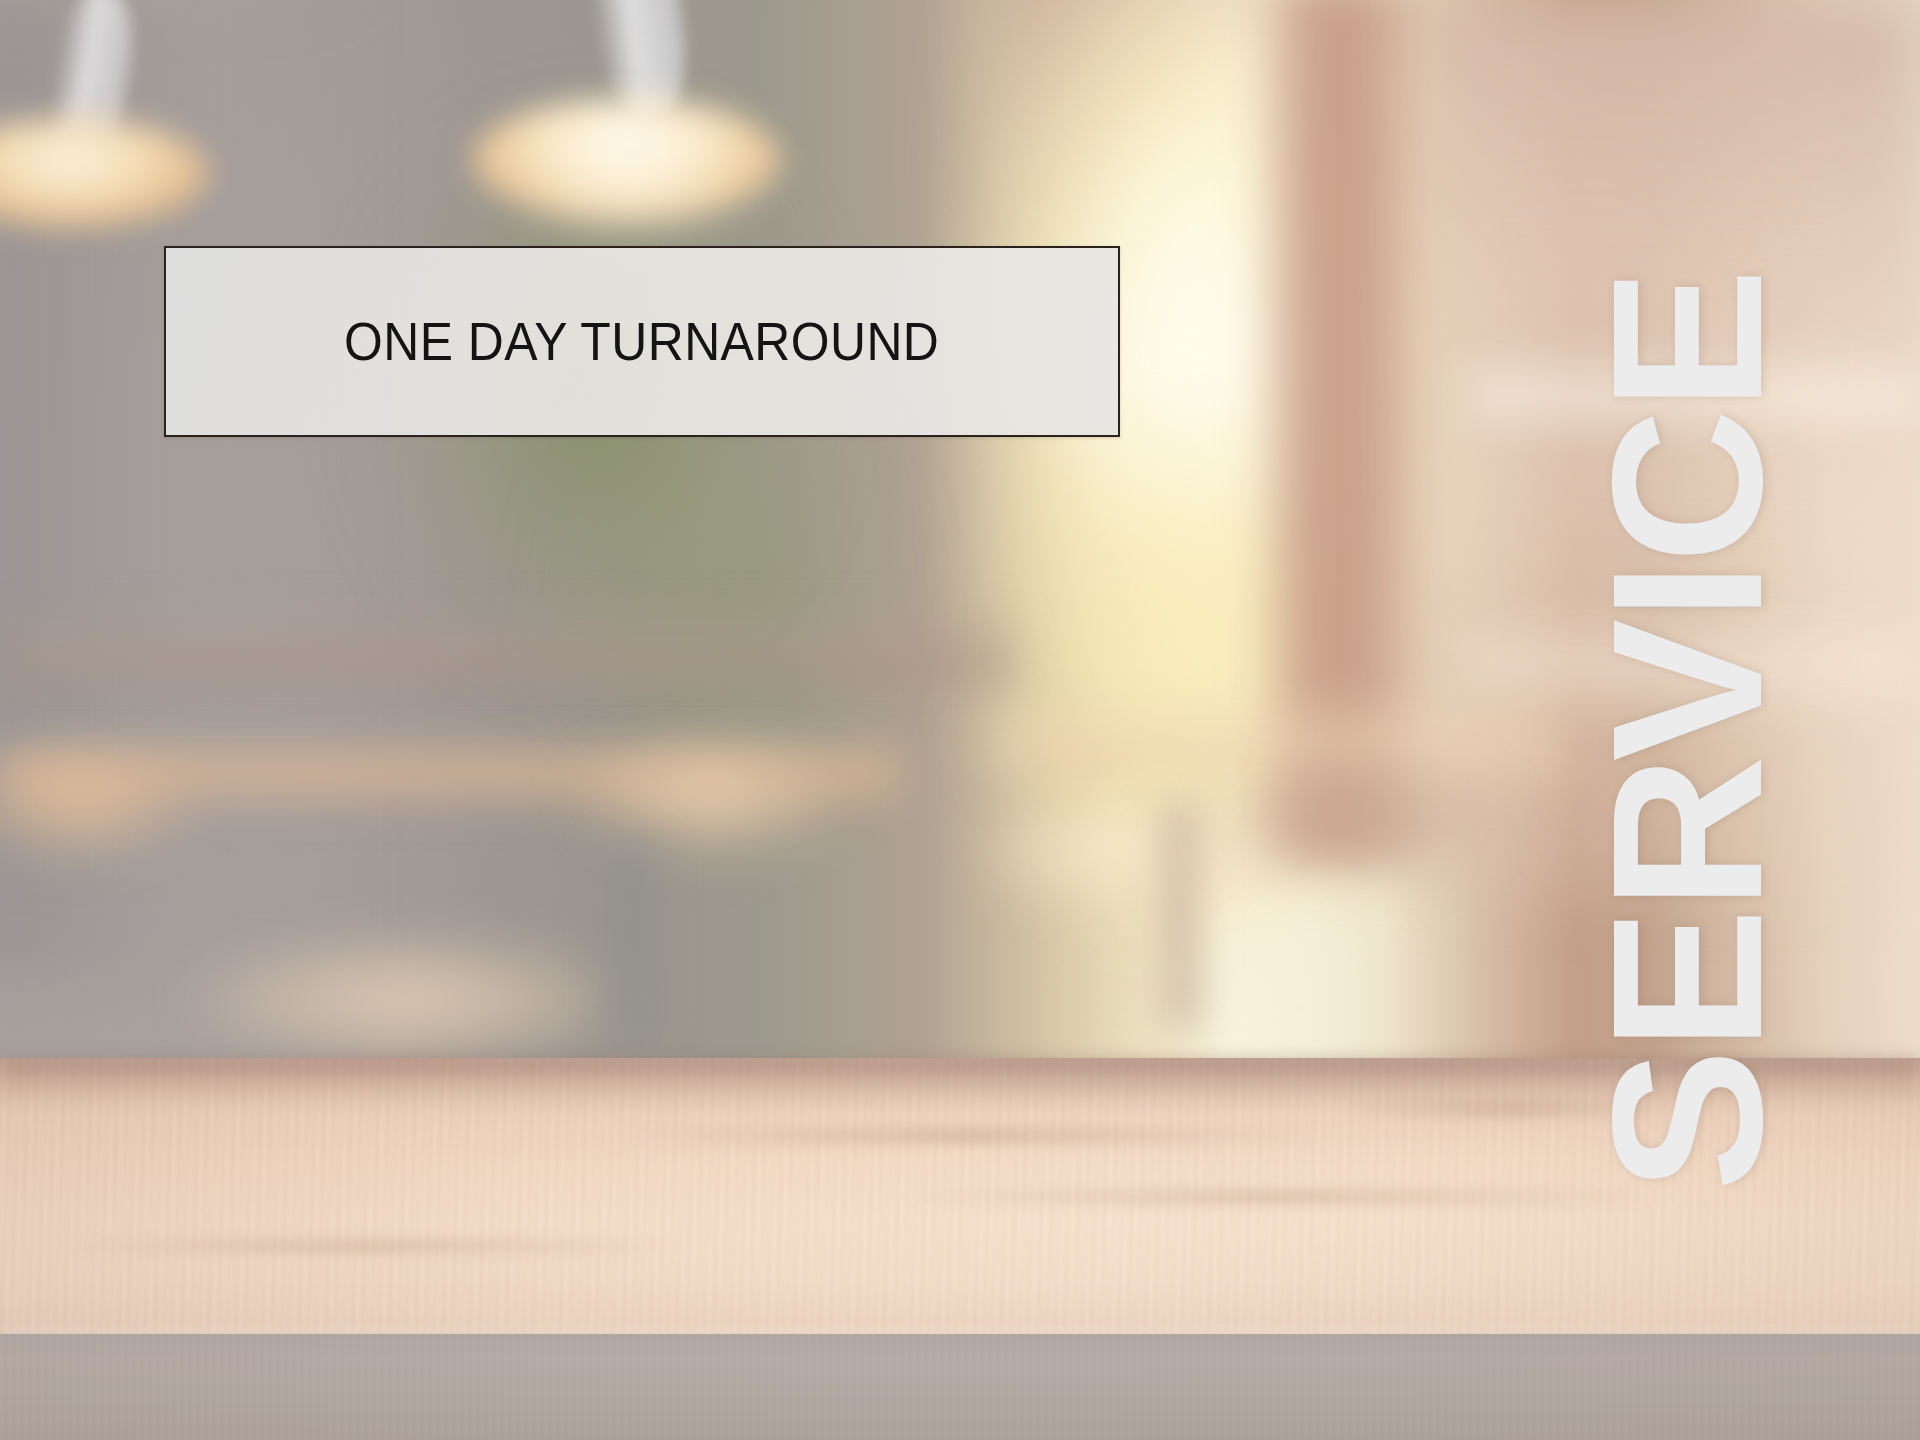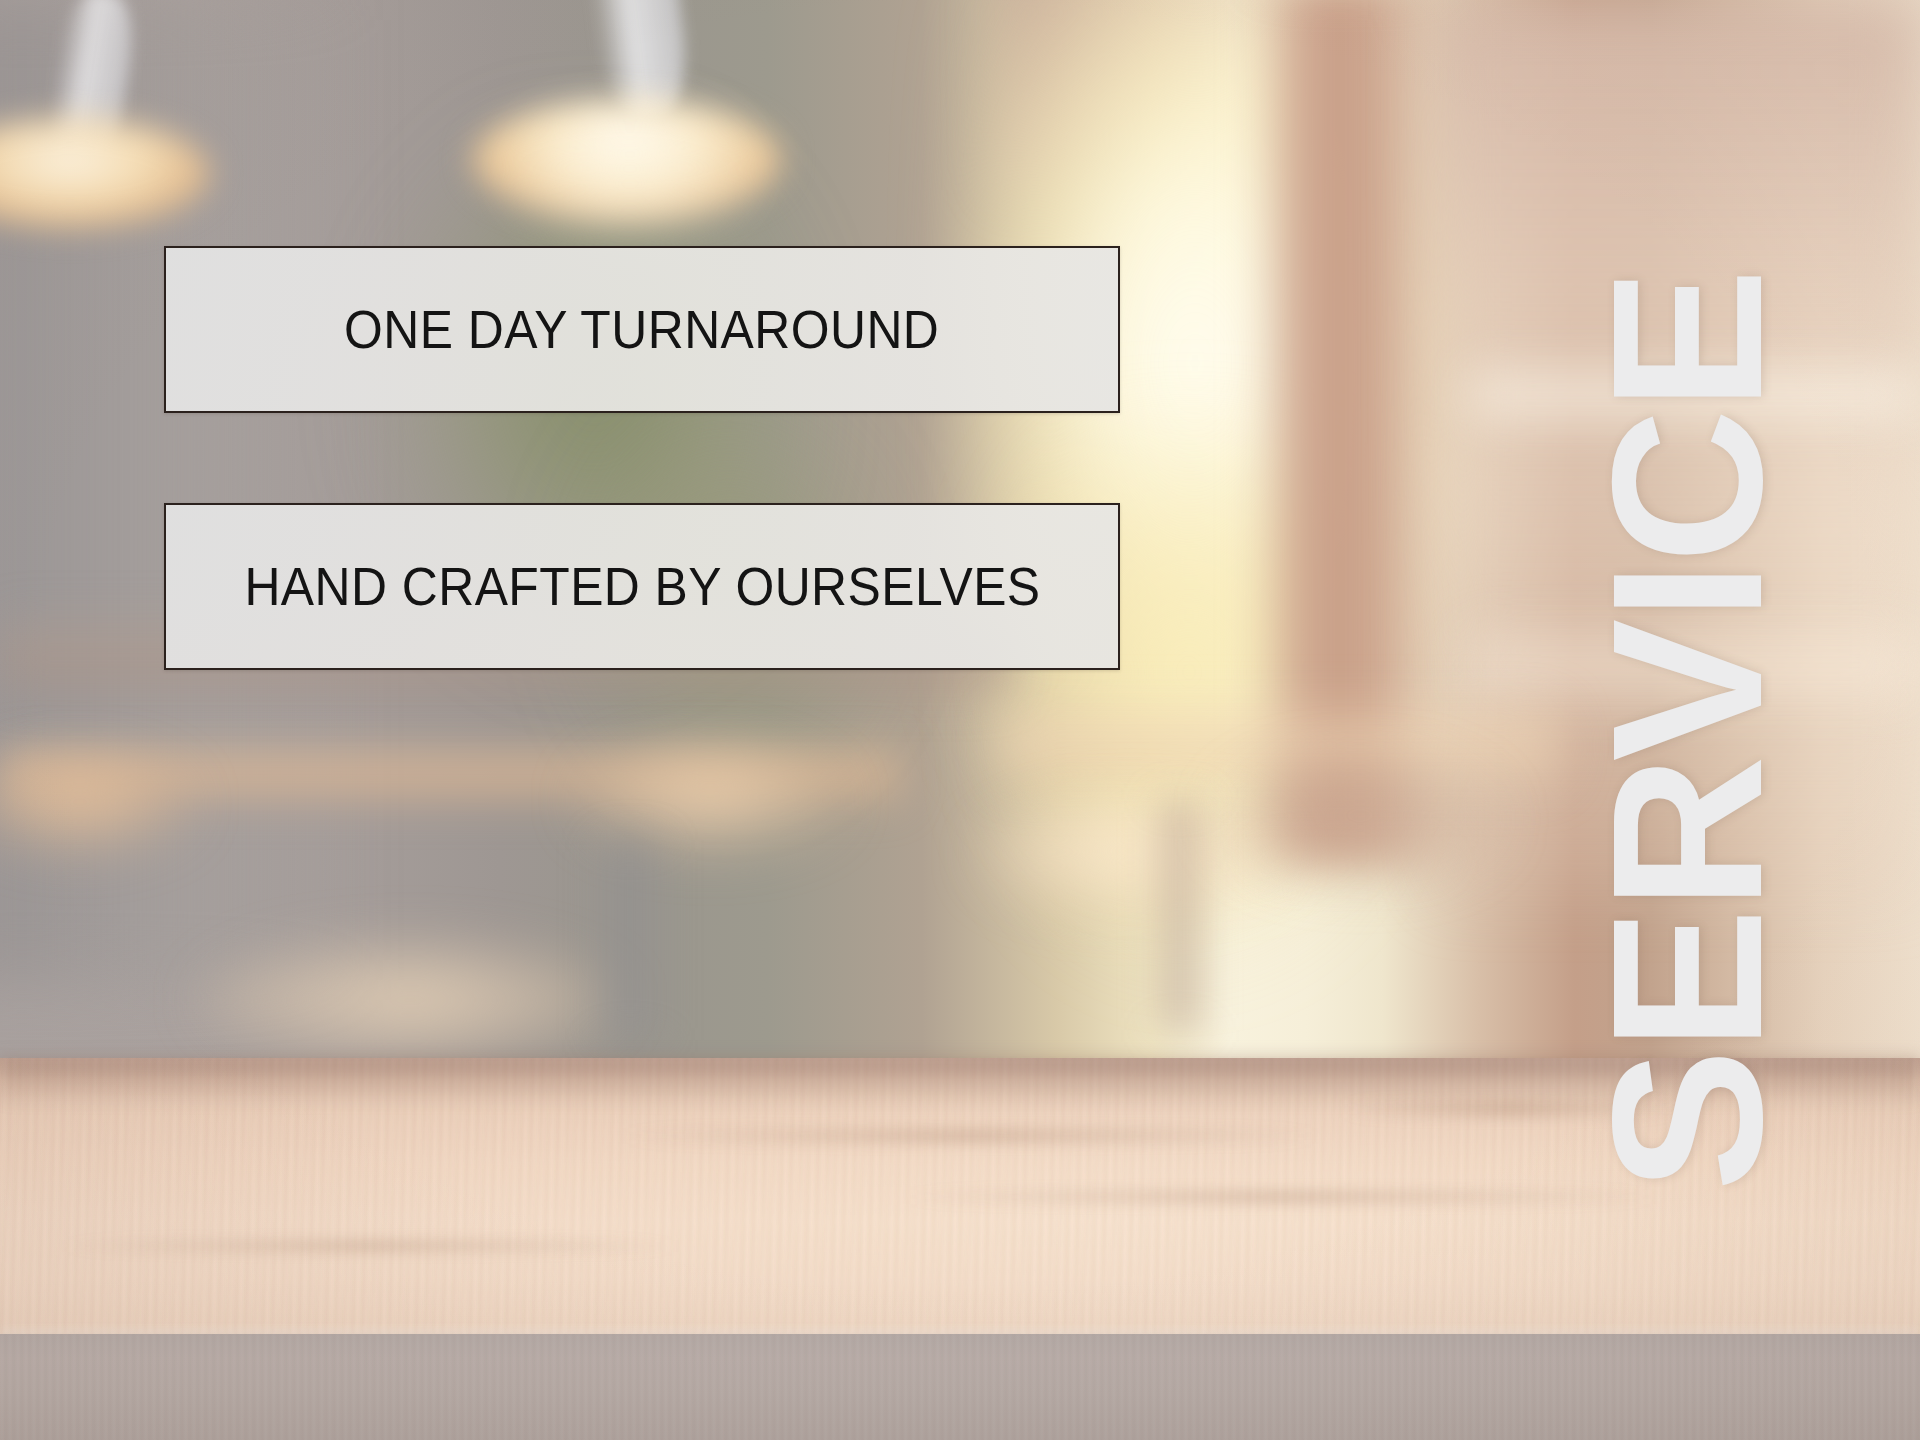--- a/index.html
+++ b/index.html
@@ -291,21 +291,21 @@
 
   
   .boxes {
     position:absolute;
     left:164px; top:246px;
     width:956px;
   }
   .feature-box {
     position:relative;
     width:956px;
-    height:167px;
+    height:191px;
     border:2px solid #2b211d;
     background:linear-gradient(108deg,
       rgba(228,228,228,0.93) 0%,
       rgba(231,230,228,0.92) 30%,
       rgba(234,233,229,0.91) 55%,
       rgba(233,232,229,0.92) 78%,
       rgba(230,229,227,0.93) 100%);
     box-shadow:0 1px 3px rgba(60,45,38,0.18);
     display:flex;
     align-items:center;
@@ -387,21 +387,18 @@
   <div class="service-wrap">
     <span class="service-text">SERVICE</span>
   </div>
 
   <div class="boxes">
 
     <div class="feature-box">
       <span class="feature-label">ONE DAY TURNAROUND</span>
     </div>
 
-    <div class="feature-box">
-      <span class="feature-label">HAND CRAFTED BY OURSELVES</span>
-    </div>
 
 
 
   </div>
 
 </div>
 
 </body></html>

